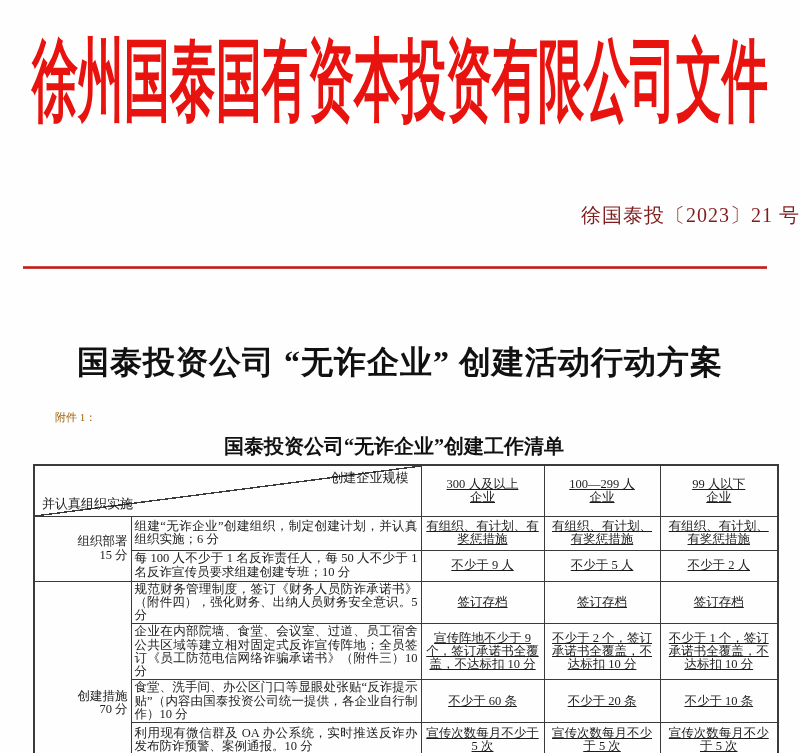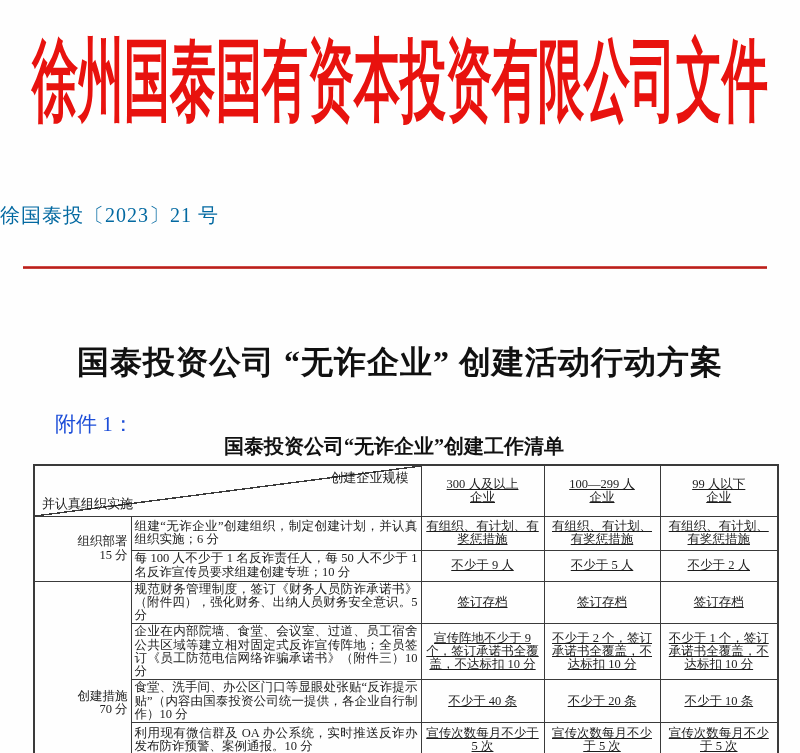--- a/index.html
+++ b/index.html
@@ -12,34 +12,34 @@
   .red-title{
     position:absolute;top:37px;left:0;right:0;
     text-align:center;white-space:nowrap;
     font-size:46px;font-weight:bold;line-height:1;
     color:#e8120e;
     transform:scaleY(1.95);transform-origin:top center;
     letter-spacing:0px;
   }
   .doc-number{
     position:absolute;top:202px;left:0;right:0;
-    text-align:left;font-size:20px;letter-spacing:1px;color:#0369a1;
+    text-align:right;font-size:20px;letter-spacing:1px;color:#7f1d1d;
   }
   .red-rule{
     position:absolute;top:266px;left:23px;width:744px;height:3px;
     background:linear-gradient(to bottom,#e06a66,#b7211c 40%,#b7211c 70%,#e06a66);
   }
   .main-title{
     position:absolute;top:341px;left:0;right:0;
     text-align:center;font-size:32px;font-weight:bold;
     letter-spacing:1px;white-space:nowrap;color:#111;
   }
   .attachment{
     position:absolute;top:410px;left:55px;
-    font-size:21px;color:#1d4ed8;
+    font-size:11px;color:#a16207;
   }
   .table-title{
     position:absolute;top:433px;left:0;right:12px;
     text-align:center;font-size:20px;font-weight:bold;color:#111;
   }
   table.worklist{
     position:absolute;top:464px;left:33px;
     width:744px;border-collapse:collapse;table-layout:fixed;
     border:2px solid #3a3a3a;
   }
@@ -157,21 +157,21 @@
 
   <tr class="h-r4">
     <td class="req">企业在内部院墙、食堂、会议室、过道、员工宿舍公共区域等建立相对固定式反诈宣传阵地；全员签订《员工防范电信网络诈骗承诺书》（附件三）10 分</td>
     <td class="val">宣传阵地不少于 9 个，签订承诺书全覆盖，不达标扣 10 分</td>
     <td class="val">不少于 2 个，签订承诺书全覆盖，不达标扣 10 分</td>
     <td class="val">不少于 1 个，签订承诺书全覆盖，不达标扣 10 分</td>
   </tr>
 
   <tr class="h-r5">
     <td class="req">食堂、洗手间、办公区门口等显眼处张贴“反诈提示贴”（内容由国泰投资公司统一提供，各企业自行制作）10 分</td>
-    <td class="val">不少于 40 条</td>
+    <td class="val">不少于 60 条</td>
     <td class="val">不少于 20 条</td>
     <td class="val">不少于 10 条</td>
   </tr>
 
   <tr class="h-r6">
     <td class="req">利用现有微信群及 OA 办公系统，实时推送反诈办发布防诈预警、案例通报。10 分</td>
     <td class="val">宣传次数每月不少于 5 次</td>
     <td class="val">宣传次数每月不少于 5 次</td>
     <td class="val">宣传次数每月不少于 5 次</td>
   </tr>

